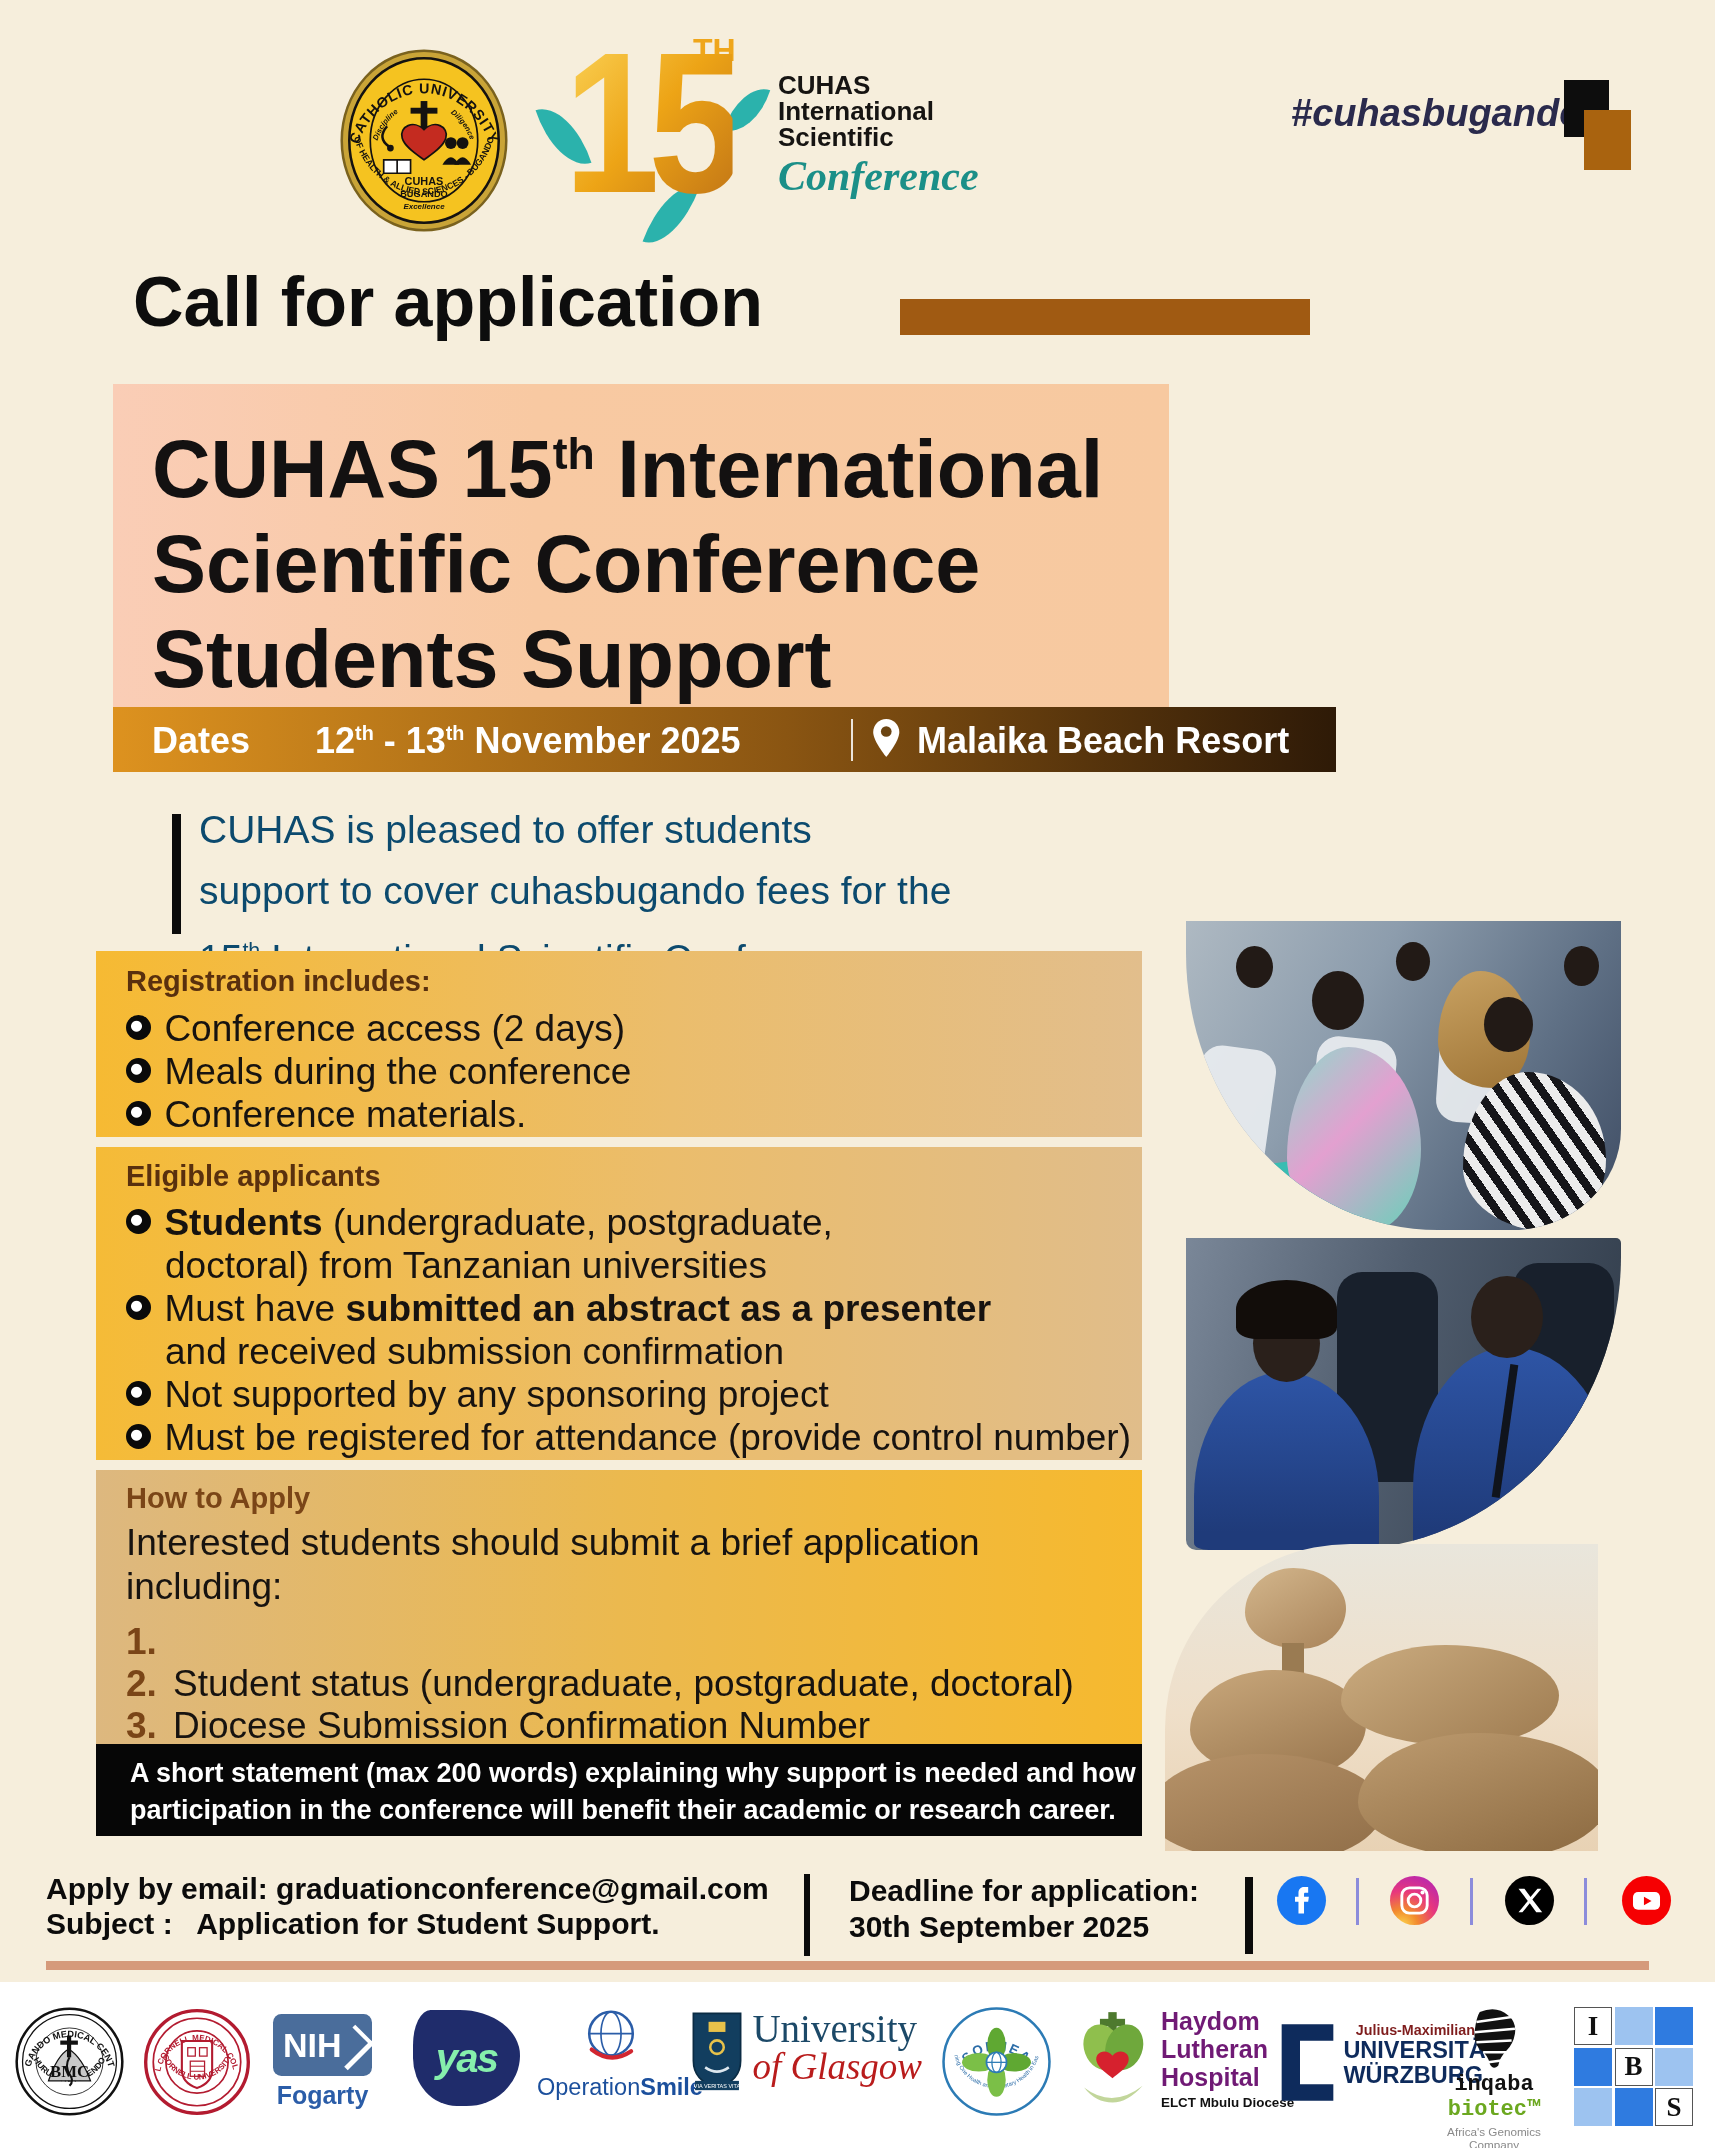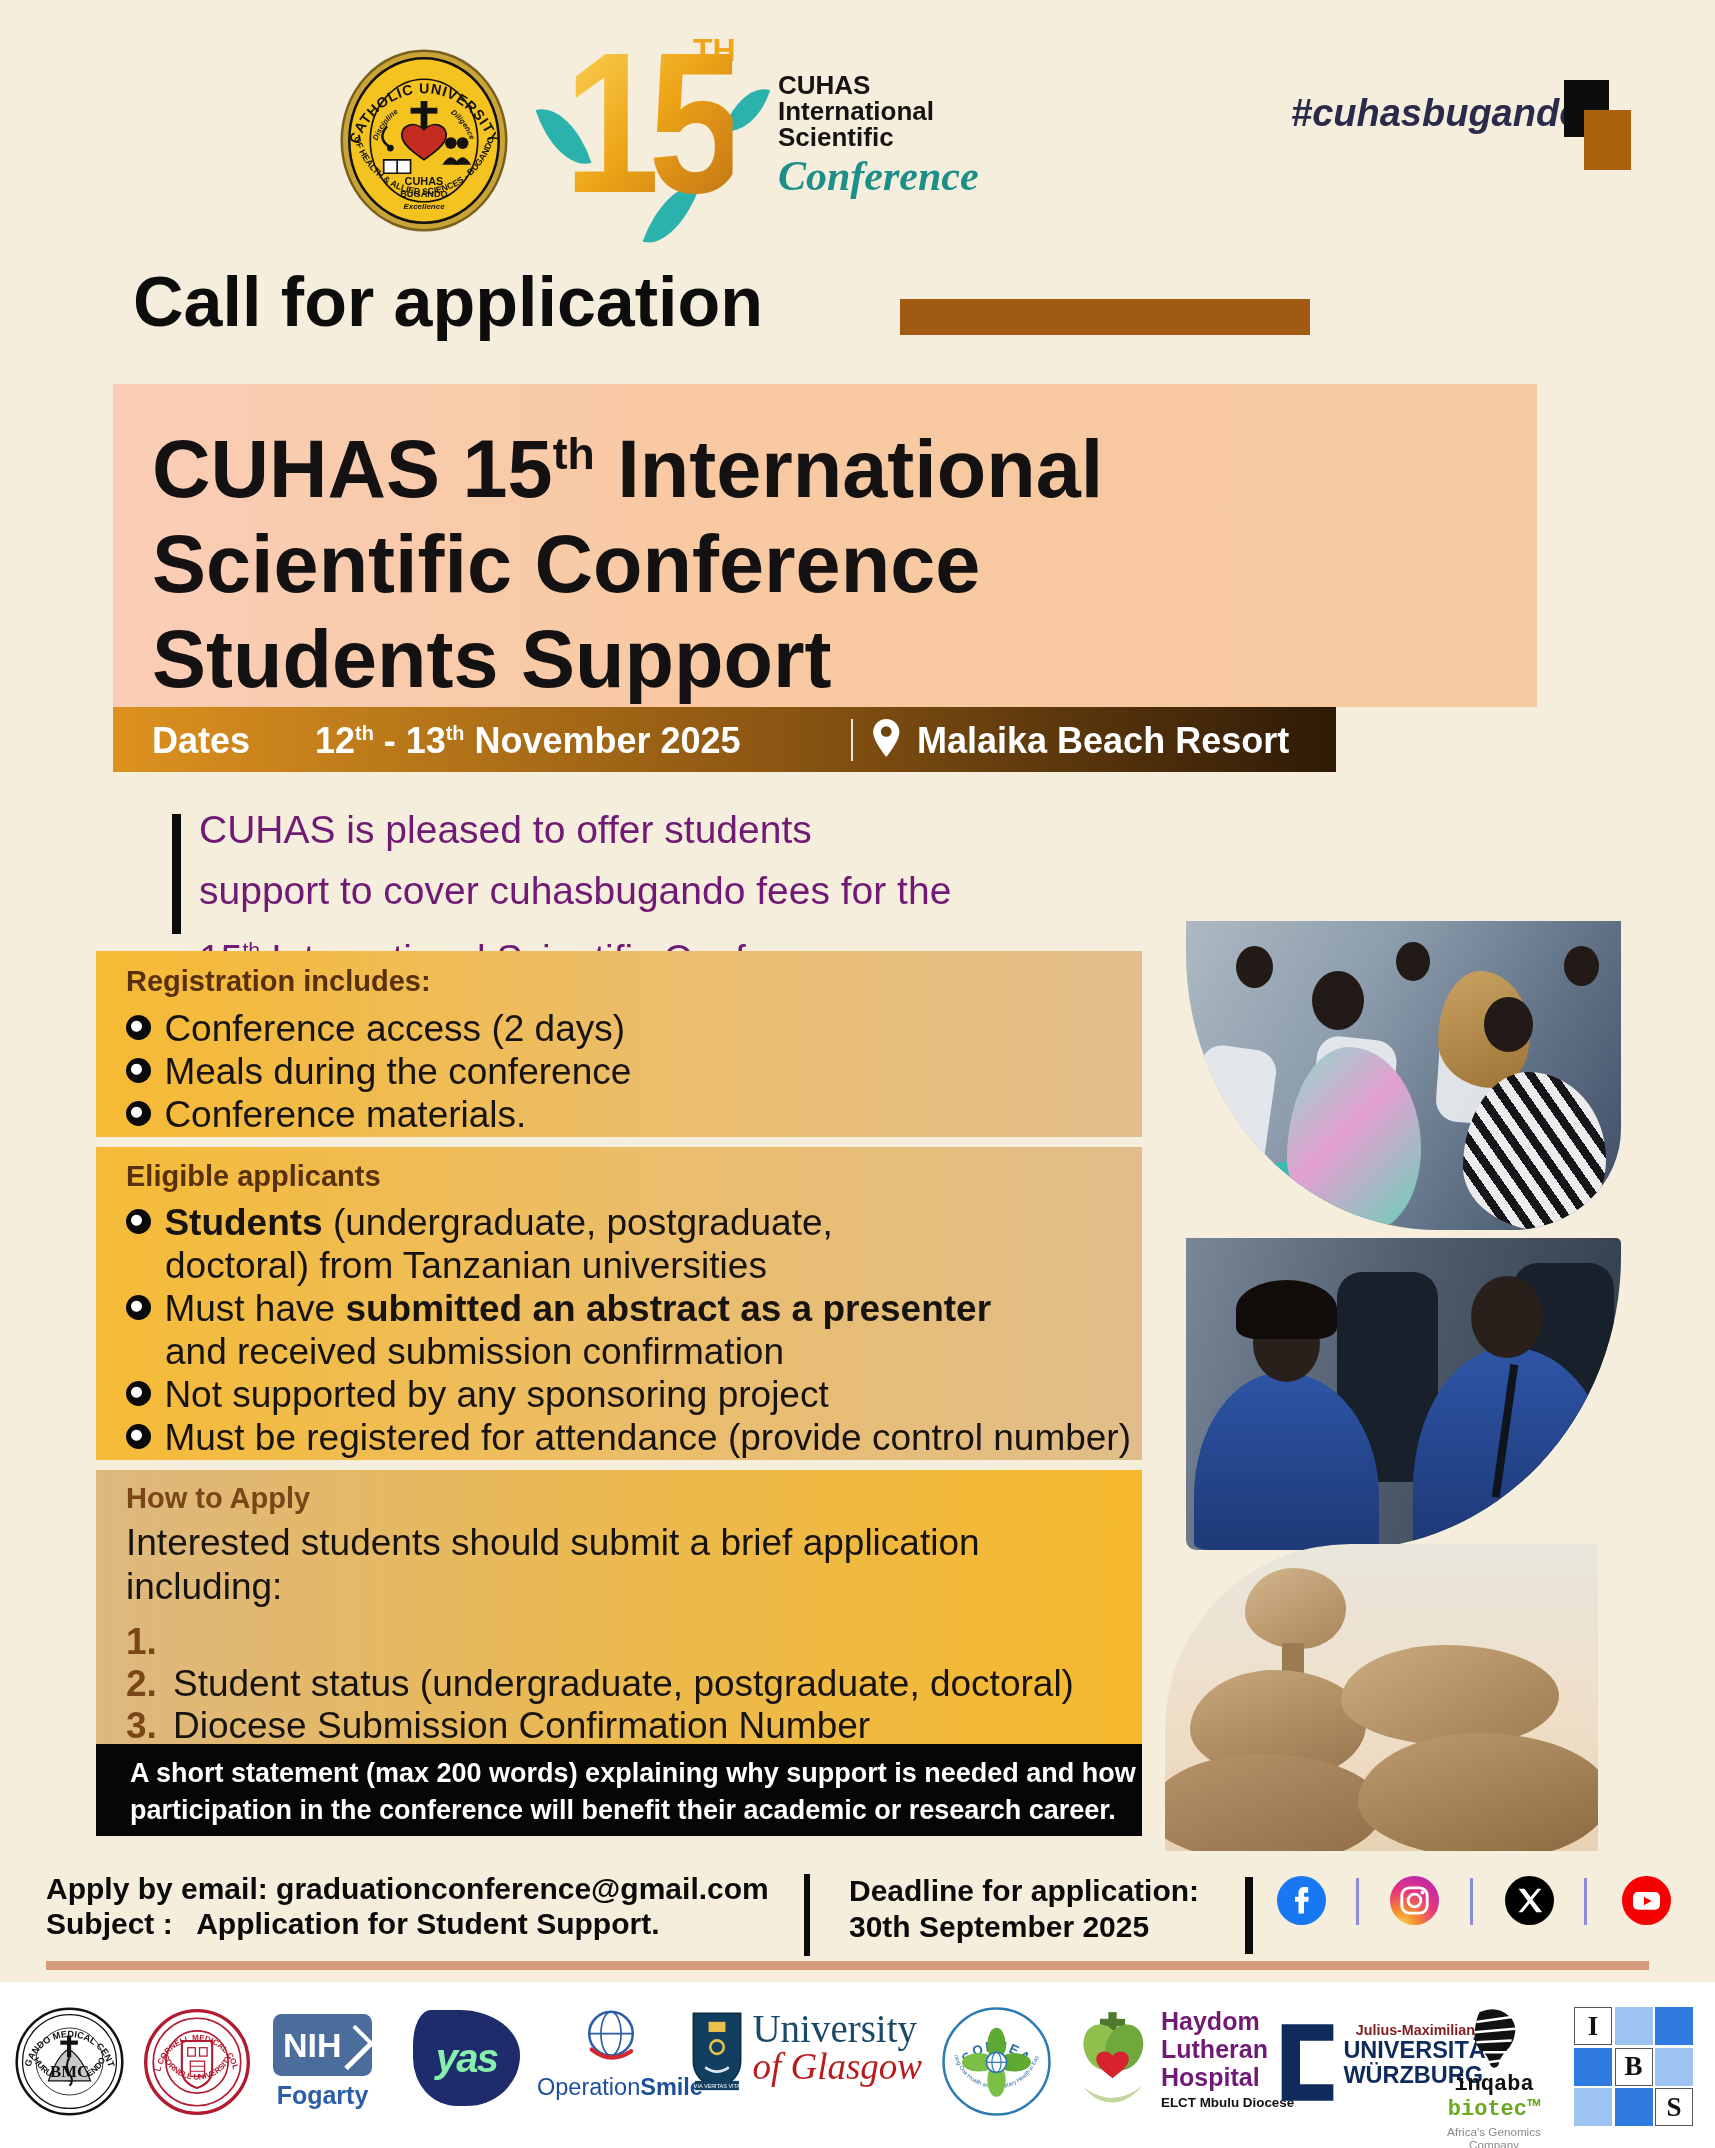--- a/index.html
+++ b/index.html
@@ -27,38 +27,38 @@
       font-size:42px;color:#1B8F88;line-height:49px;margin-top:1.7px;}
   .hashtag{left:1291px;top:92px;font-size:38px;font-weight:800;font-style:italic;color:#2A2A4C;}
   .sq-black{left:1564px;top:80px;width:45px;height:57px;background:#0D0D0D;}
   .sq-brown{left:1584px;top:110px;width:47px;height:60px;background:#A9630F;}
 
   
   .call-title{left:133px;top:262px;font-size:70px;font-weight:800;color:#0D0D0D;}
   .call-bar{left:900px;top:299px;width:410px;height:36px;background:#A05A12;}
 
   
-  .title-box{left:113px;top:384px;width:1424px;height:323px;
+  .title-box{left:113px;top:384px;width:1056px;height:323px;
       background:linear-gradient(90deg,#FACDB6 0%,#F8C9A2 40%,#F7C9A0 100%);
       padding:22px 0 0 39px;box-sizing:border-box;}
   .title-box .tl{font-size:81px;font-weight:800;color:#131111;line-height:95px;}
 
   
   .dates-bar{left:113px;top:707px;width:1223px;height:65px;
       background:linear-gradient(90deg,#DD921F 0%,#8A5512 55%,#2E1A07 100%);color:#FFFFFF;}
   .dates-bar .t{position:absolute;top:12.6px;font-size:36px;font-weight:800;}
   .db-label{left:39px;}
   .db-date{left:202px;}
   .db-div{position:absolute;left:738px;top:11.7px;width:1.7px;height:42px;background:rgba(255,255,255,.85);}
   .db-pin{position:absolute;left:759px;top:10px;}
   .db-loc{left:804px;}
 
   
   .intro-bar{left:172px;top:814px;width:9.2px;height:120px;background:#0B0B0B;}
-  .intro-text{left:199px;top:799px;font-size:39px;line-height:61px;color:#701a75;}
+  .intro-text{left:199px;top:799px;font-size:39px;line-height:61px;color:#0c4a6e;}
 
   
   .cbox{left:96px;width:1046px;box-sizing:border-box;padding-left:30px;}
   .cbox h3{margin:0;font-size:29px;font-weight:800;color:#59300E;}
   .box-reg{top:951px;height:186px;background:linear-gradient(90deg,#F6BA33 0%,#EBBD6C 55%,#E2BE8C 100%);padding-top:14.3px;}
   .box-elig{top:1147px;height:313px;background:linear-gradient(90deg,#F5BB37 0%,#EBBD6C 55%,#E0BD8A 100%);padding-top:12.6px;}
   .box-how{top:1470px;height:275px;background:linear-gradient(90deg,#DDB87F 0%,#EBB94F 50%,#F6B92E 100%);padding-top:11.7px;}
   .box-how h3{color:#7A4517;}
   .items{margin-top:8.4px;}
   .item{display:flex;align-items:flex-start;font-size:37px;line-height:43px;color:#171310;}

